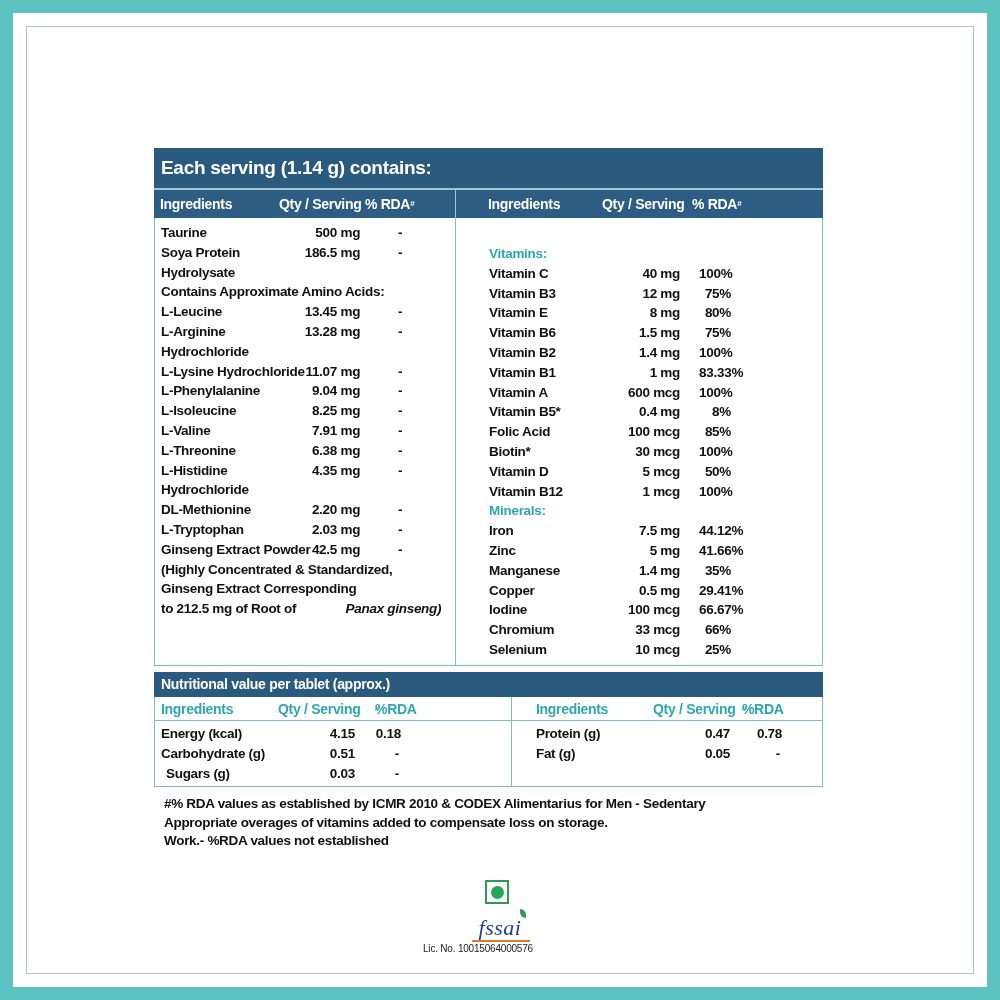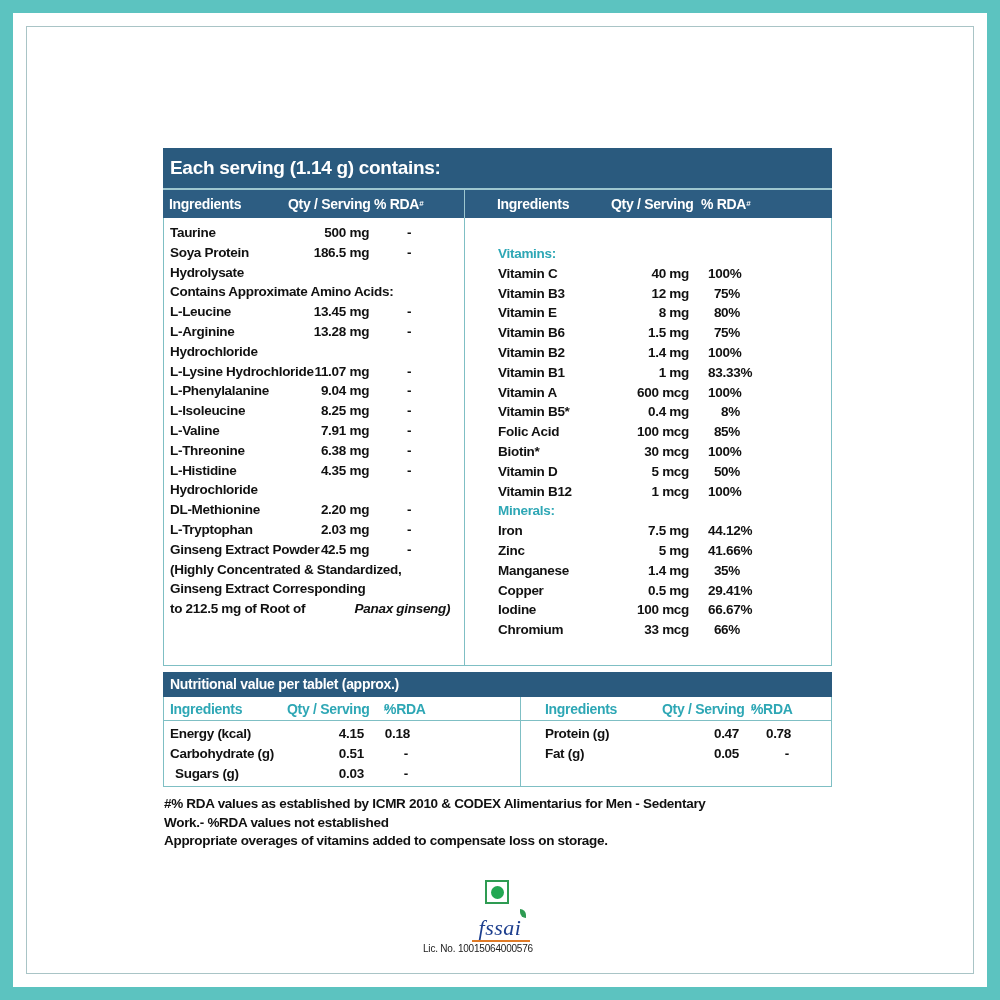--- a/index.html
+++ b/index.html
@@ -1,21 +1,21 @@
 <!DOCTYPE html>
 <html><head>
 <meta charset="utf-8">
 <style>
   * { box-sizing: border-box; margin: 0; padding: 0; }
   html, body { width: 1000px; height: 1000px; background: #ffffff; overflow: hidden; }
   body { position: relative; font-family: "Liberation Sans", sans-serif; color: #111; }
   .frame-outer { position: absolute; left: 0; top: 0; width: 1000px; height: 1000px; border: 13px solid #5cc3c0; }
   .frame-inner { position: absolute; left: 26px; top: 26px; width: 948px; height: 948px; border: 1px solid #a9c4c6; }
 
-  .panel { position: absolute; left: 163px; top: 148px; width: 669px; }
+  .panel { position: absolute; left: 154px; top: 148px; width: 669px; }
   .title-bar { height: 40px; background: #2a5a7e; color: #fff; font-weight: bold; font-size: 19px; line-height: 40px; padding-left: 7px; letter-spacing: -0.3px; }
   .head-row { display: flex; height: 30px; background: #2d5d82; border-top: 2px solid #9ec7cf; color: #fff; font-weight: bold; font-size: 14px; }
   .head-row .half { position: relative; height: 28px; line-height: 28px; }
   .half.left { width: 302px; border-right: 1px solid #9ec7cf; }
   .half.right { width: 367px; }
   .hc { position: absolute; top: 0; white-space: nowrap; letter-spacing: -0.3px; }
   .hc small { font-size: 8px; vertical-align: top; }
 
   .body { display: flex; height: 448px; border: 1.5px solid #7fbfc4; border-top: none; }
   .col-left { width: 302px; border-right: 1.5px solid #7fbfc4; padding-top: 5px; position: relative; }
@@ -254,20 +254,25 @@
       <div class="row">
           <span class="name">Iodine</span>
           <span class="qty">100 mcg</span>
           <span class="rda">66.67%</span>
         </div>
       <div class="row">
           <span class="name">Chromium</span>
           <span class="qty">33 mcg</span>
           <span class="rda">66%</span>
         </div>
+      <div class="row">
+          <span class="name">Selenium</span>
+          <span class="qty">10 mcg</span>
+          <span class="rda">25%</span>
+        </div>
     </div>
   </div>
 
   <div class="nut-title">Nutritional value per tablet (approx.)</div>
   <div class="nut-wrap">
     <div class="nut-half l">
       <div class="nut-head">
         <span style="left:6px">Ingredients</span>
         <span style="left:123px">Qty / Serving</span>
         <span style="left:220px"><span>%RDA</span><small>#</small></span>
@@ -307,22 +312,22 @@
             <span style="right:92px">0.05</span>
             <span style="right:42px">-</span>
           </div>
       </div>
     </div>
   </div>
 </div>
 
 <div class="footnotes">
   <div>#% RDA values as established by ICMR 2010 &amp; CODEX Alimentarius for Men - Sedentary</div>
+  <div>Appropriate overages of vitamins added to compensate loss on storage.</div>
   <div>Work.- %RDA values not established</div>
-  <div>Appropriate overages of vitamins added to compensate loss on storage.</div>
 </div>
 
 <div class="veg-mark">
     <div class="dot"></div>
   </div>
 <div class="fssai">fssai</div>
 <div class="fssai-leaf"></div>
 <div class="fssai-line"></div>
 <div class="lic">Lic. No. 10015064000576</div>
 

